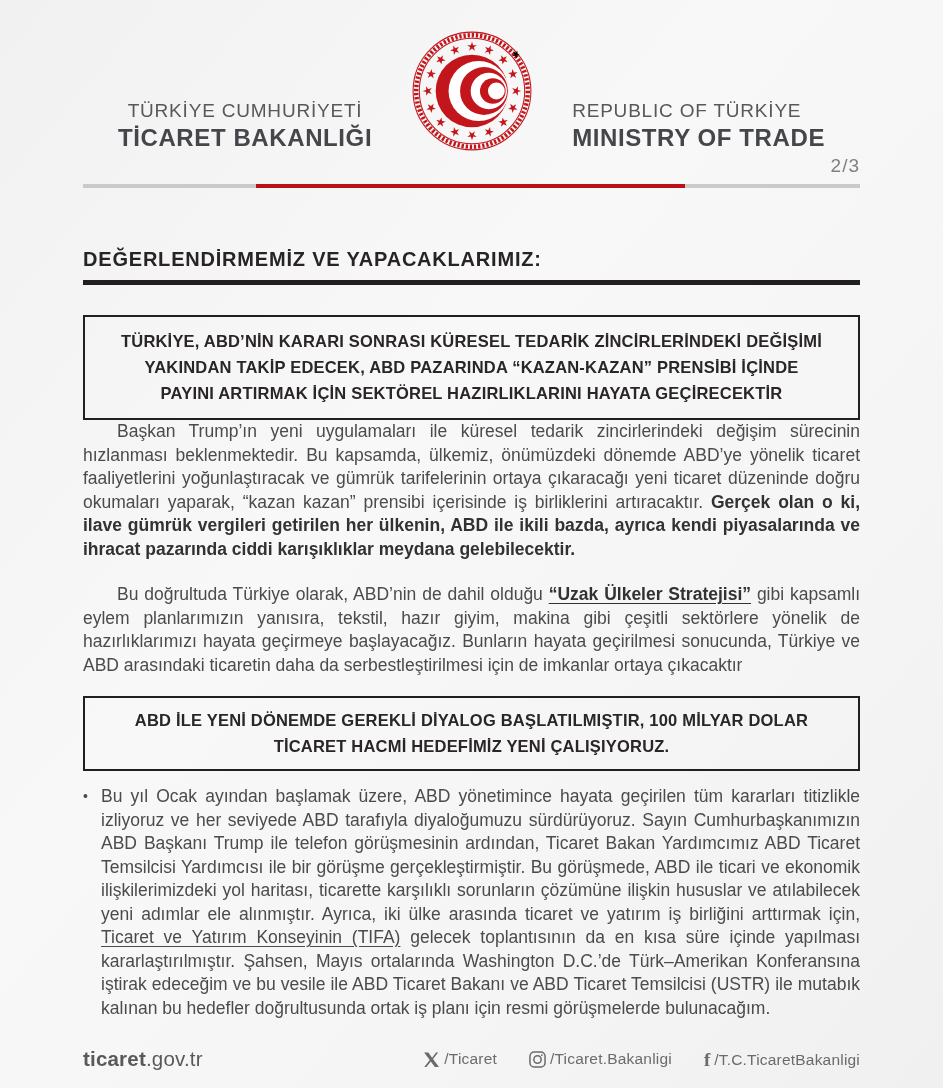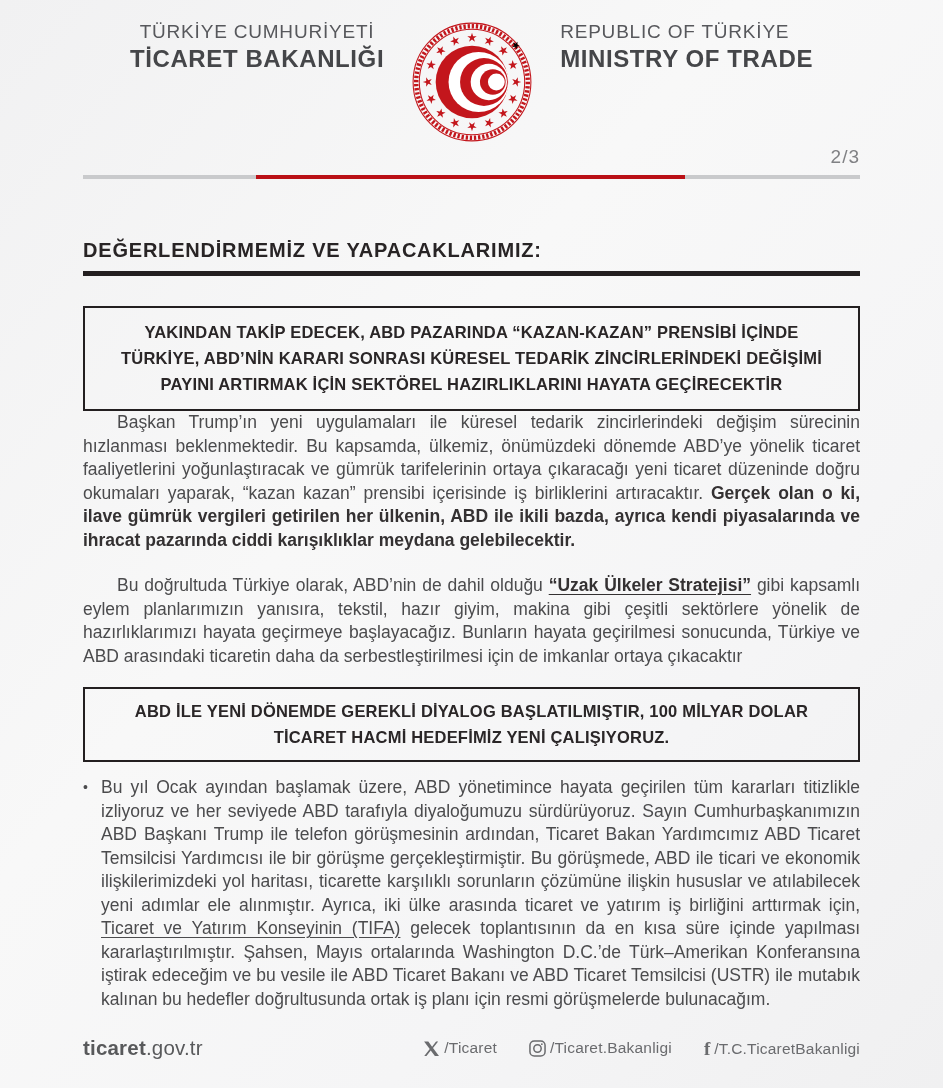--- a/index.html
+++ b/index.html
@@ -13,24 +13,24 @@
     width: 943px;
     height: 1088px;
     margin: 0 auto;
     overflow: hidden;
     background: linear-gradient(130deg, #f1f1f2 0%, #f8f8f8 40%, #f5f5f6 70%, #f0f0f1 100%);
   }
 
   
   .header {
     display: flex;
-    align-items: flex-start;
+    align-items: flex-end;
     justify-content: center;
-    gap: 26px;
-    padding-top: 20px;
+    gap: 38px;
+    padding-top: 29px;
   }
   .header-text { line-height: 1.25; }
   .header-text.left  { text-align: center; }
   .header-text.right { text-align: left; }
   .ht-line1 {
     font-size: 19px;
     letter-spacing: 0.8px;
     color: #57585c;
     font-weight: 400;
     white-space: nowrap;
@@ -126,21 +126,21 @@
     line-height: 23.5px;
     text-align: justify;
     color: #4b4b4d;
   }
 
   
   .footer {
     position: absolute;
     left: 83px;
     right: 83px;
-    bottom: 28px;
+    bottom: 17px;
     display: flex;
     align-items: center;
   }
   .site {
     font-size: 20.5px;
     color: #58595b;
     letter-spacing: 0.2px;
     text-decoration: none;
   }
   .site .site-bold { font-weight: 700; }
@@ -226,22 +226,22 @@
   <div class="progress">
     <div class="progress-fill" style="left: 22.3%; width: 55.2%; background: rgb(186, 16, 22);"></div>
   </div>
 
   <div class="content">
 
     <div class="section-heading">DEĞERLENDİRMEMİZ VE YAPACAKLARIMIZ:</div>
     <div class="heading-rule"></div>
 
     <div class="title-box">
+      <div class="box-line">TÜRKİYE, ABD’NİN KARARI SONRASI KÜRESEL TEDARİK ZİNCİRLERİNDEKİ DEĞİŞİMİ</div>
       <div class="box-line">YAKINDAN TAKİP EDECEK, ABD PAZARINDA “KAZAN-KAZAN” PRENSİBİ İÇİNDE</div>
-      <div class="box-line">TÜRKİYE, ABD’NİN KARARI SONRASI KÜRESEL TEDARİK ZİNCİRLERİNDEKİ DEĞİŞİMİ</div>
       <div class="box-line">PAYINI ARTIRMAK İÇİN SEKTÖREL HAZIRLIKLARINI HAYATA GEÇİRECEKTİR</div>
     </div>
 
     <p class="para indent"><span>Başkan Trump’ın yeni uygulamaları ile küresel tedarik zincirlerindeki değişim sürecinin hızlanması beklenmektedir. Bu kapsamda, ülkemiz, önümüzdeki dönemde ABD’ye yönelik ticaret faaliyetlerini yoğunlaştıracak ve gümrük tarifelerinin ortaya çıkaracağı yeni ticaret düzeninde doğru okumaları yaparak, “kazan kazan” prensibi içerisinde iş birliklerini artıracaktır. </span><span class="seg-bold">Gerçek olan o ki, ilave gümrük vergileri getirilen her ülkenin, ABD ile ikili bazda, ayrıca kendi piyasalarında ve ihracat pazarında ciddi karışıklıklar meydana gelebilecektir.</span></p>
 
     <p class="para indent second"><span>Bu doğrultuda Türkiye olarak, ABD’nin de dahil olduğu </span><span class="seg-bold seg-underline">“Uzak Ülkeler Stratejisi”</span><span> gibi kapsamlı eylem planlarımızın yanısıra, tekstil, hazır giyim, makina gibi çeşitli sektörlere yönelik de hazırlıklarımızı hayata geçirmeye başlayacağız. Bunların hayata geçirilmesi sonucunda, Türkiye ve ABD arasındaki ticaretin daha da serbestleştirilmesi için de imkanlar ortaya çıkacaktır</span></p>
 
     <div class="title-box second">
       <div class="box-line">ABD İLE YENİ DÖNEMDE GEREKLİ DİYALOG BAŞLATILMIŞTIR, 100 MİLYAR DOLAR</div>
       <div class="box-line">TİCARET HACMİ HEDEFİMİZ YENİ ÇALIŞIYORUZ.</div>

